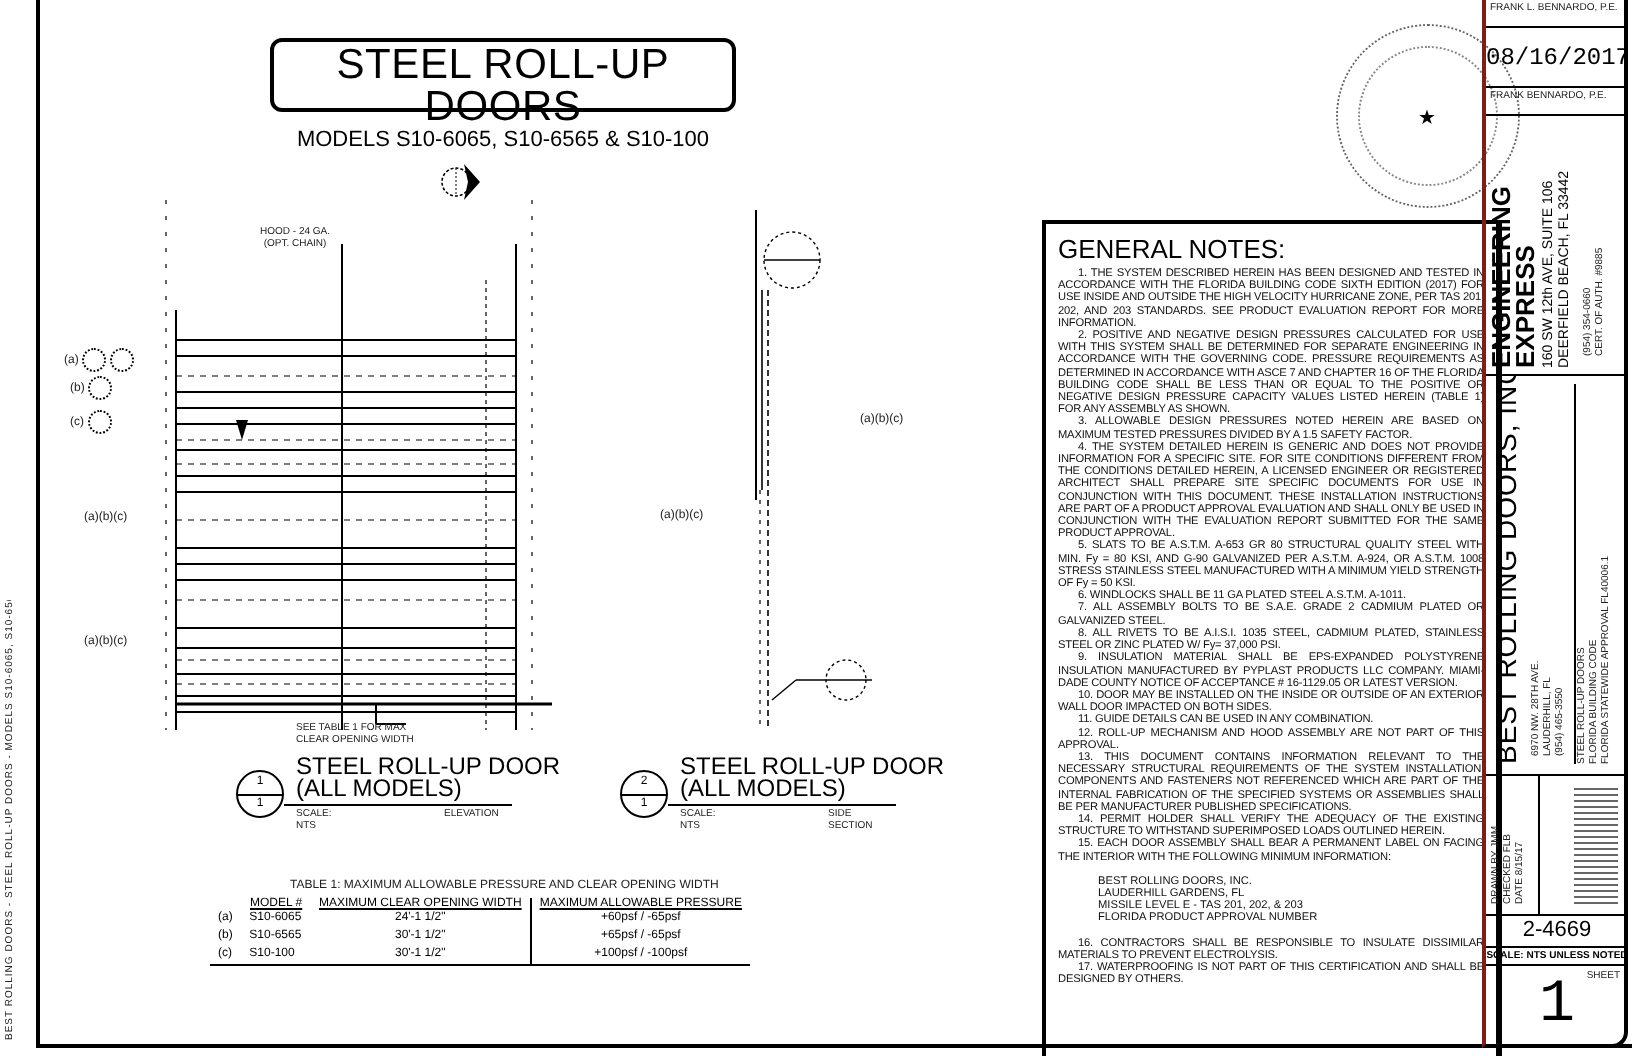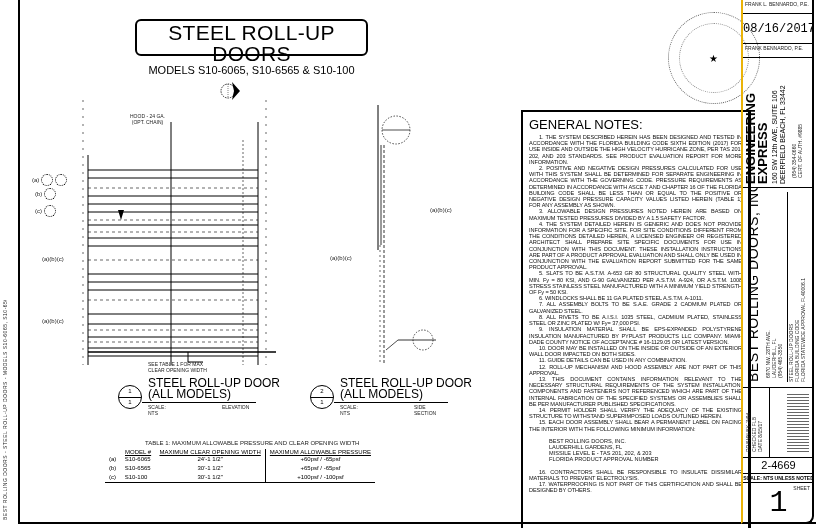--- a/index.html
+++ b/index.html
@@ -48,21 +48,21 @@
   .note { font-size: 5.6px; line-height: 6.2px; text-align: justify; letter-spacing: -0.1px; color: #111; text-indent: 10px; }
   .note-label { margin-left: 20px; font-size: 5.6px; line-height: 6.2px; color: #111; }
   .note-label-block { margin: 6px 0; }
 
   
   .stamp { position: absolute; left: 668px; top: 12px; width: 92px; height: 92px; border: 1px dotted #666; border-radius: 50%; }
   .stamp .star { position: absolute; left: 40px; top: 40px; font-size: 10px; }
   .stamp .ring { position: absolute; left: 10px; top: 10px; width: 70px; height: 70px; border: 1px dotted #888; border-radius: 50%; }
 
   
-  .title-block { position: absolute; left: 741px; top: 0; width: 73px; height: 524px; border-left: 2px solid #eab308; border-right: 2px solid #000; border-bottom: 2px solid #000; border-radius: 0 0 8px 0; }
+  .title-block { position: absolute; left: 741px; top: 0; width: 73px; height: 524px; border-left: 2px solid #7f1d1d; border-right: 2px solid #000; border-bottom: 2px solid #000; border-radius: 0 0 8px 0; }
   .tb-cell { position: absolute; left: 0; width: 71px; border-bottom: 1px solid #000; overflow: hidden; }
   .tb-text { font-size: 5px; line-height: 6px; color: #222; padding: 1px 2px; }
   .tb-date { font-size: 12px; text-align: center; line-height: 14px; font-family: "Liberation Mono", monospace; }
   .tb-vert { position: absolute; writing-mode: vertical-rl; transform: rotate(180deg); white-space: nowrap; }
   .tb-company { font-size: 14px; letter-spacing: 0.5px; }
   .tb-eng { font-size: 13px; font-weight: bold; line-height: 12px; }
   .tb-small { font-size: 5px; line-height: 6px; color: #222; }
   .tb-addr { font-size: 7px; line-height: 8px; }
   .tb-drawing-no { font-size: 11px; text-align: center; line-height: 14px; }
   .tb-scale { font-size: 5px; text-align: center; line-height: 8px; font-weight: bold; }

